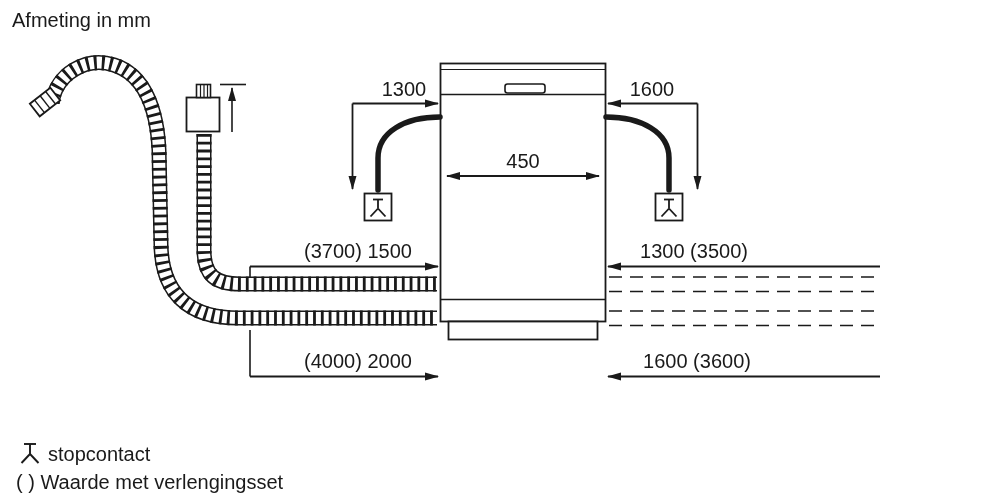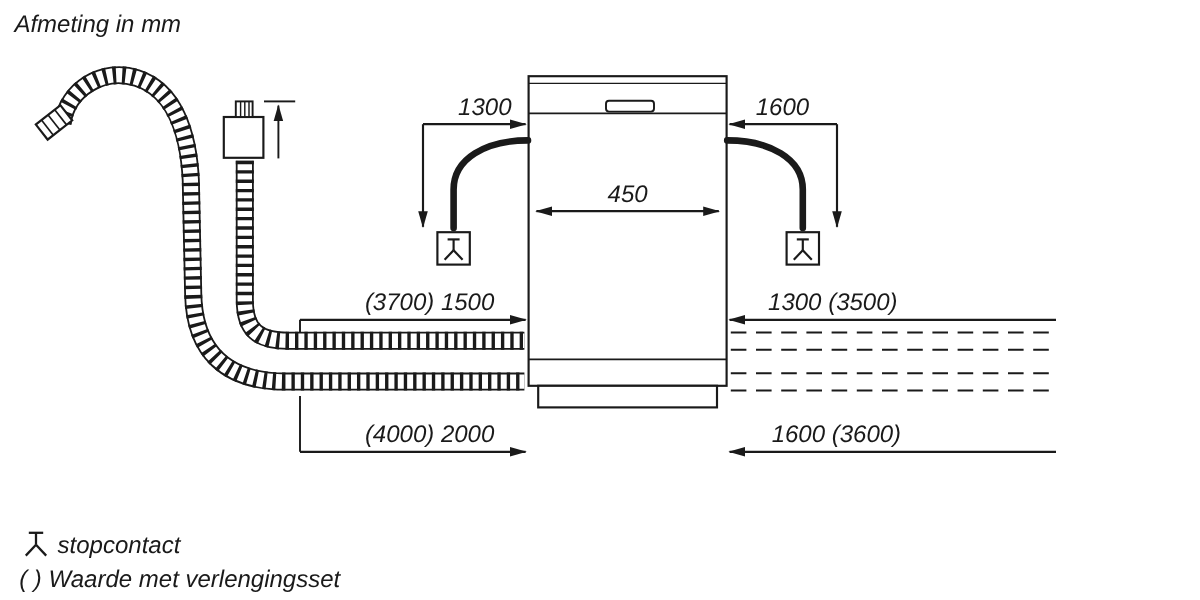--- a/index.html
+++ b/index.html
@@ -7,21 +7,20 @@
     padding: 0;
     background: #ffffff;
   }
   .stage {
     position: relative;
     width: 1000px;
     height: 500px;
     background: #ffffff;
     font-family: "Liberation Sans", sans-serif;
     overflow: hidden;
-    font-style: italic;
   }
   svg text {
     font-family: "Liberation Sans", sans-serif;
     fill: #1a1a1a;
   }
   .dim-label { font-size: 20px; }
   .title-label { font-size: 20px; }
   .legend-label { font-size: 20px; }
 </style>
 </head>

